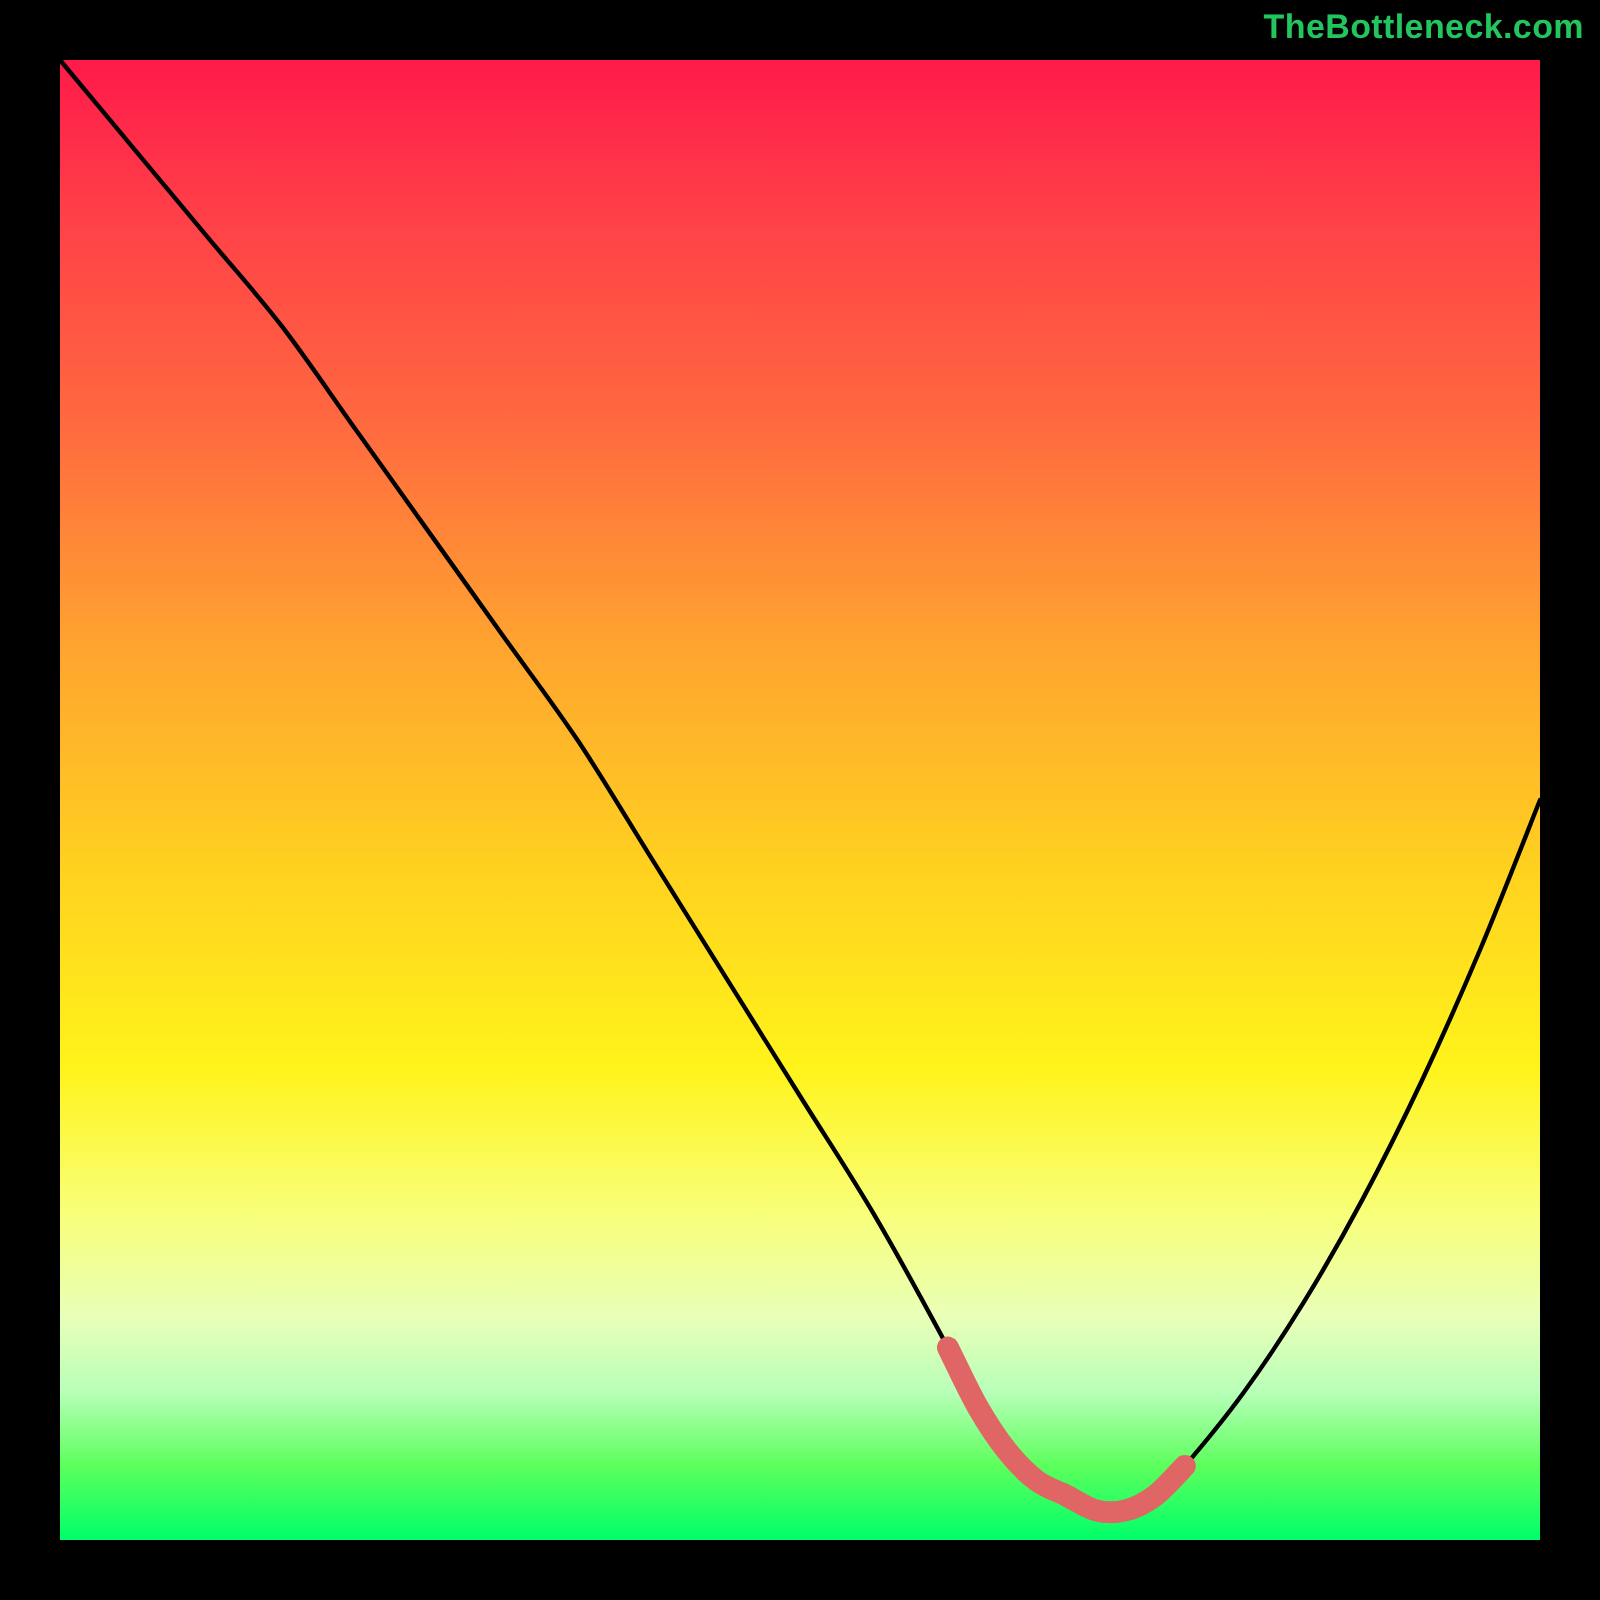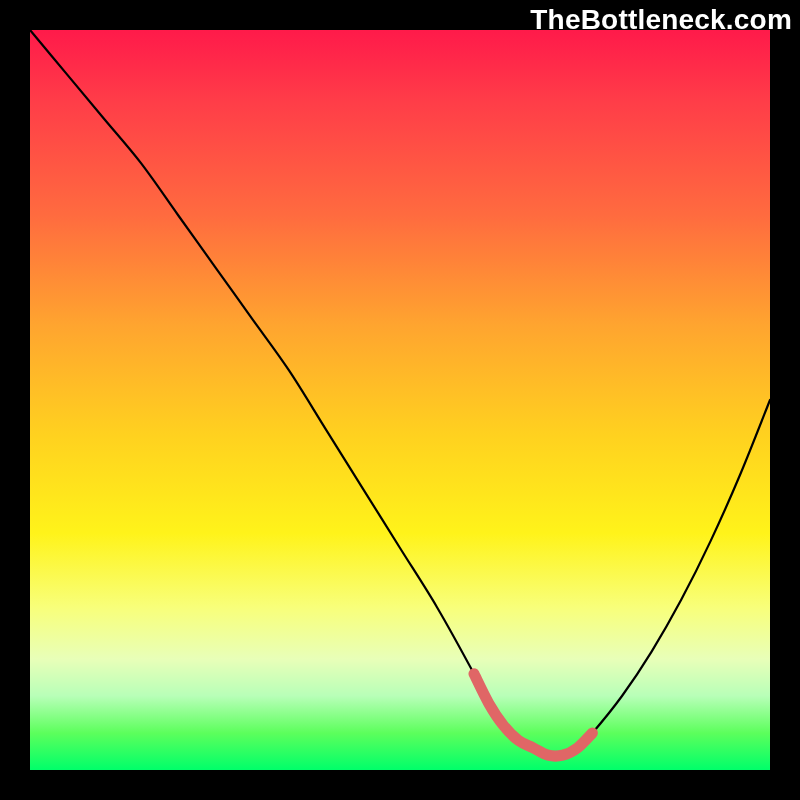--- a/index.html
+++ b/index.html
@@ -43,22 +43,22 @@
     left: 0;
     top: 0;
     width: 740px;
     height: 740px;
     overflow: visible;
   }
   .watermark {
     position: absolute;
     top: 4px;
     right: 8px;
-    color: #ffffff;
-    font-size: 28px;
+    color: #22c55e;
+    font-size: 17px;
     font-weight: 600;
     letter-spacing: 0.2px;
     user-select: none;
   }
 </style>
 </head>
 <body>
 
 <div class="frame">
 

